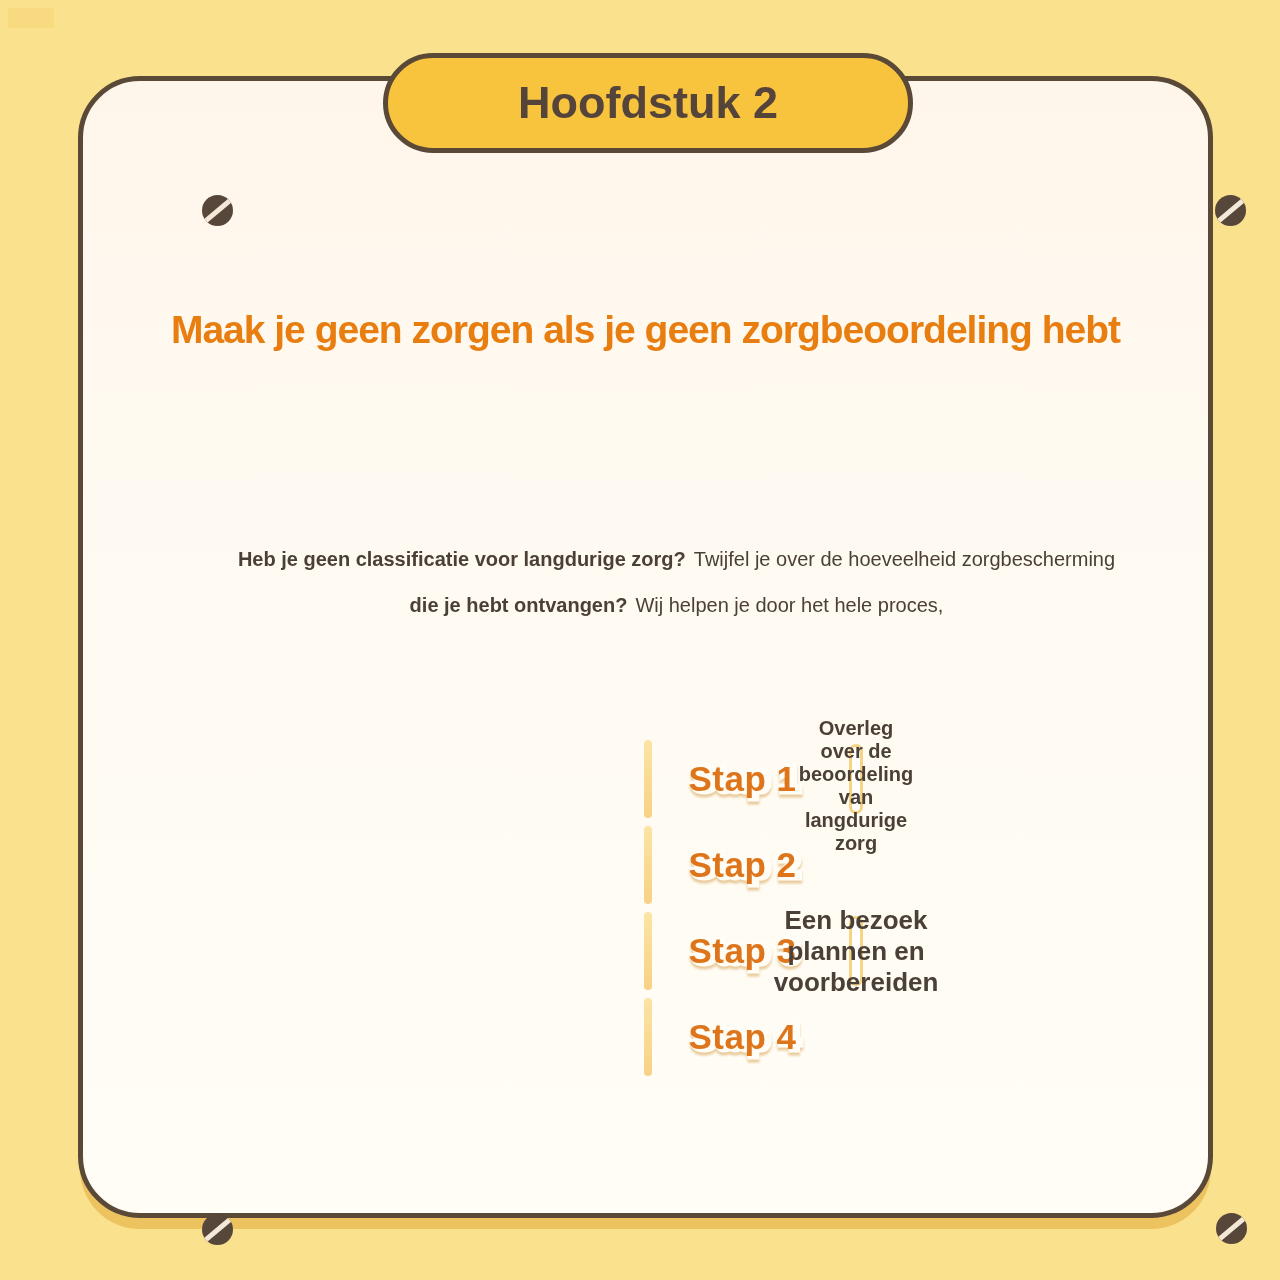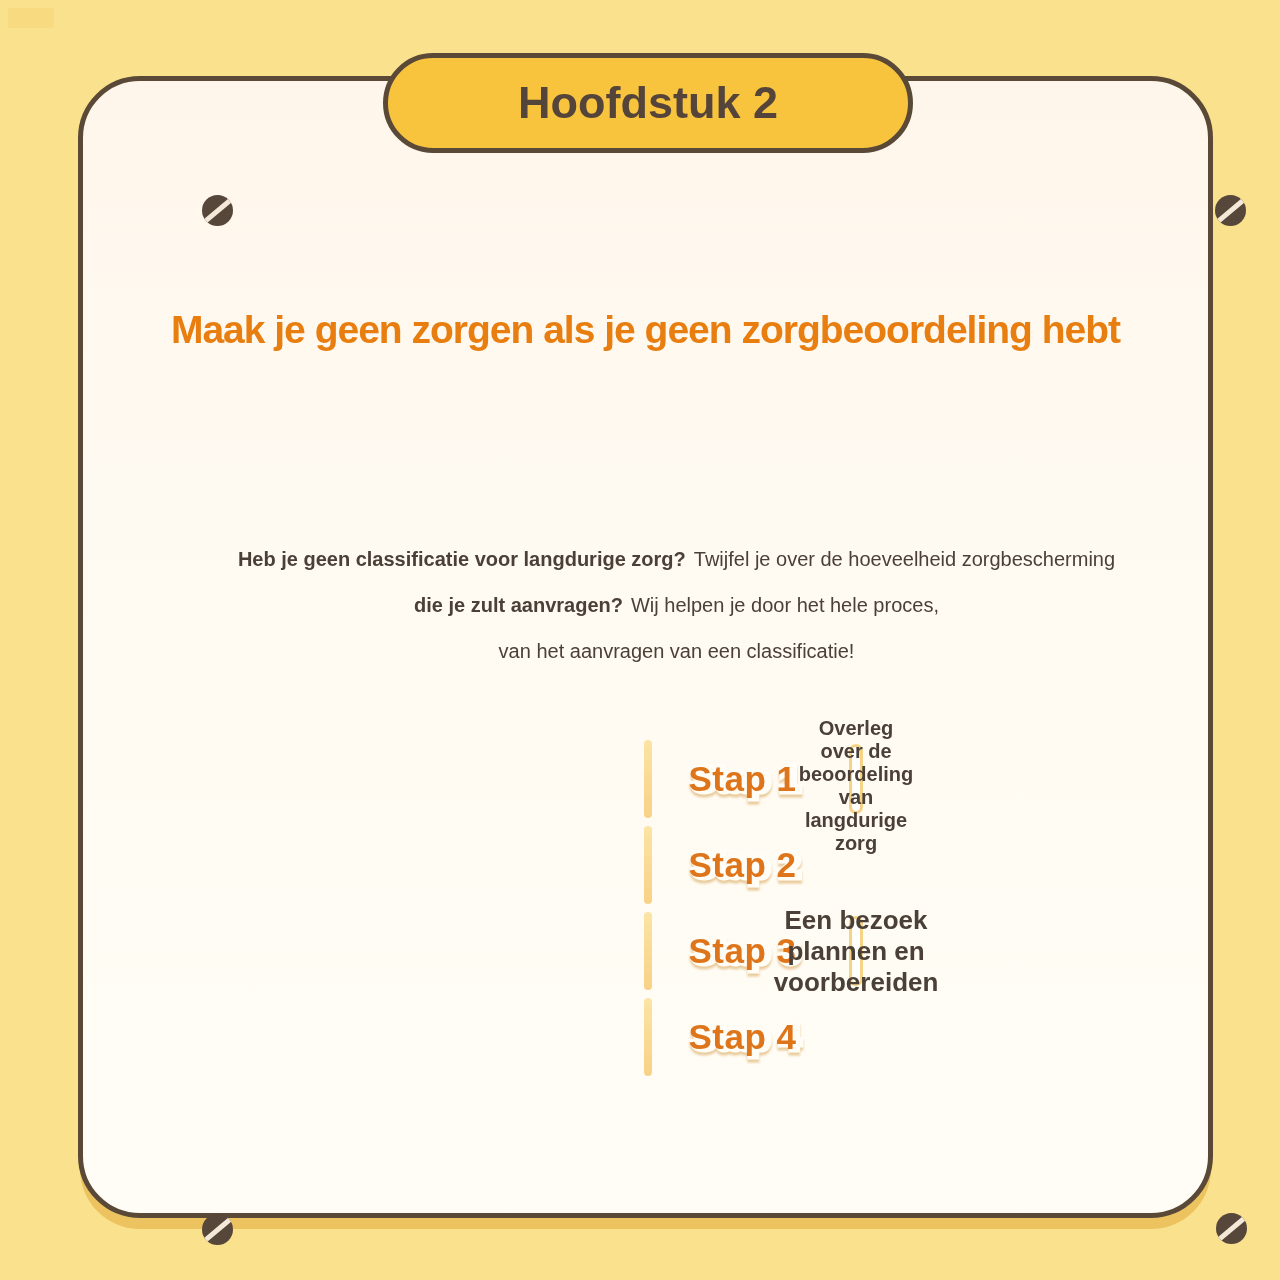--- a/index.html
+++ b/index.html
@@ -136,22 +136,21 @@
   </div>
 
   <div class="badge" style="background: rgb(249, 196, 61);">
     <span class="badge-text" style="color: rgb(85, 68, 58);">Hoofdstuk 2</span>
   </div>
 
   <h1 class="title" style="color: rgb(232, 126, 16);">Maak je geen zorgen als je geen zorgbeoordeling hebt</h1>
 
   <p class="intro">
     <span class="line"><b>Heb je geen classificatie voor langdurige zorg?</b><span>Twijfel je over de hoeveelheid zorgbescherming</span></span>
-    <span class="line"><b>die je zult aanvragen?</b><span>Wij helpen je door het hele proces,</span></span>
-    <span class="line"><span>van het aanvragen van een classificatie!</span></span>
+    <span class="line"><b>die je hebt ontvangen?</b><span>Wij helpen je door het hele proces,</span></span>
   </p>
 
   <div class="steps">
 
     <div class="step-row">
       <div class="step-label">
         <span class="stack">
           <span class="outline">Stap 1</span>
           <span class="fill">Stap 1</span>
         </span>

